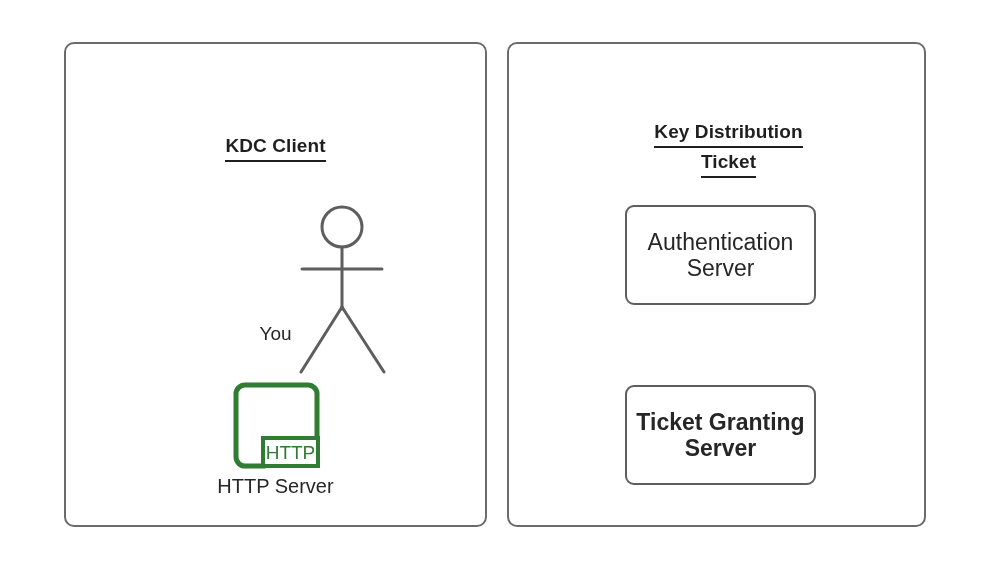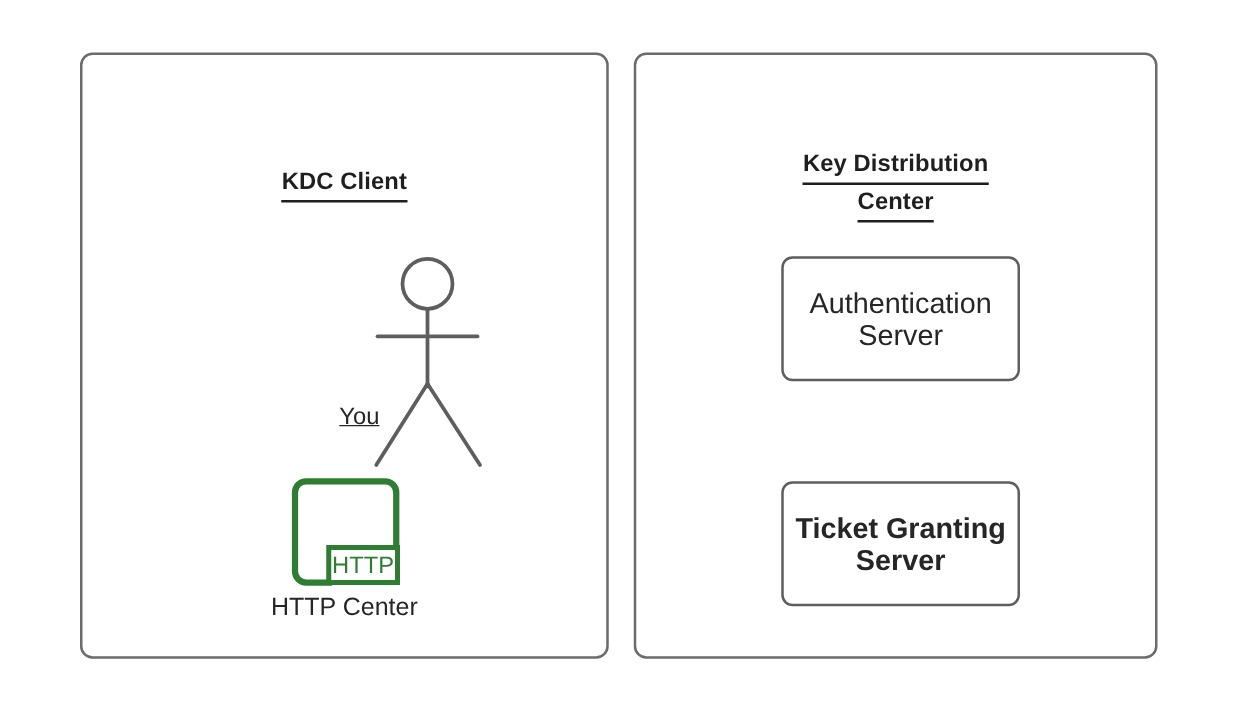--- a/index.html
+++ b/index.html
@@ -55,21 +55,21 @@
     line-height: 27px;
     color: #1f1f1f;
     letter-spacing: 0.1px;
   }
   .panel-title .tline {
     display: inline-block;
     border-bottom: 2px solid #1f1f1f;
     padding-bottom: 1px;
   }
   #title-client { top: 88px; }
-  #title-kdc    { top: 74px; }
+  #title-kdc    { top: 74px; padding-left: 12px; }
 
   
   #actor {
     position: absolute;
     left: 212px;
     top: 158px;
     width: 128px;
     height: 180px;
   }
   #actor svg { display: block; }
@@ -78,23 +78,22 @@
     position: absolute;
     left: 0;
     width: 100%;
     text-align: center;
     font-size: 19px;
     line-height: 24px;
     color: #262626;
   }
   #label-you {
     top: 322px;
-    left: 76px;
+    left: 64px;
     width: 423px;
-    text-decoration: underline;
   }
 
   
   #http-icon {
     position: absolute;
     left: 232px;
     top: 381px;
     width: 90px;
     height: 90px;
   }
@@ -164,27 +163,27 @@
   <div id="http-icon">
     <svg width="90" height="90" viewBox="0 0 90 90" xmlns="http://www.w3.org/2000/svg">
 
       <path d="M 31 85 L 13 85 A 9 9 0 0 1 4 76 L 4 13 A 9 9 0 0 1 13 4 L 76 4 A 9 9 0 0 1 85 13 L 85 57" fill="none" stroke="#2f7d32" stroke-width="5" stroke-linecap="square"></path>
 
       <rect x="31" y="57" width="55" height="28" fill="#ffffff" stroke="#2f7d32" stroke-width="4"></rect>
       <text x="58.5" y="77.5" text-anchor="middle" font-family="Liberation Sans, sans-serif" font-size="19" fill="#2f7d32">HTTP</text>
     </svg>
   </div>
 
-  <div class="figure-label" id="label-http-service">HTTP Center</div>
+  <div class="figure-label" id="label-http-service">HTTP Server</div>
 
   <div class="panel" id="panel-kdc">
 
     <div class="panel-title" id="title-kdc">
       <span class="tline">Key Distribution</span><br>
-      <span class="tline">Center</span>
+      <span class="tline">Ticket</span>
     </div>
   </div>
 
   <div class="server-box" id="box-auth-server">
     <span class="box-label">Authentication
 Server</span>
   </div>
 
   <div class="server-box" id="box-tgs">
     <span class="box-label">Ticket Granting

